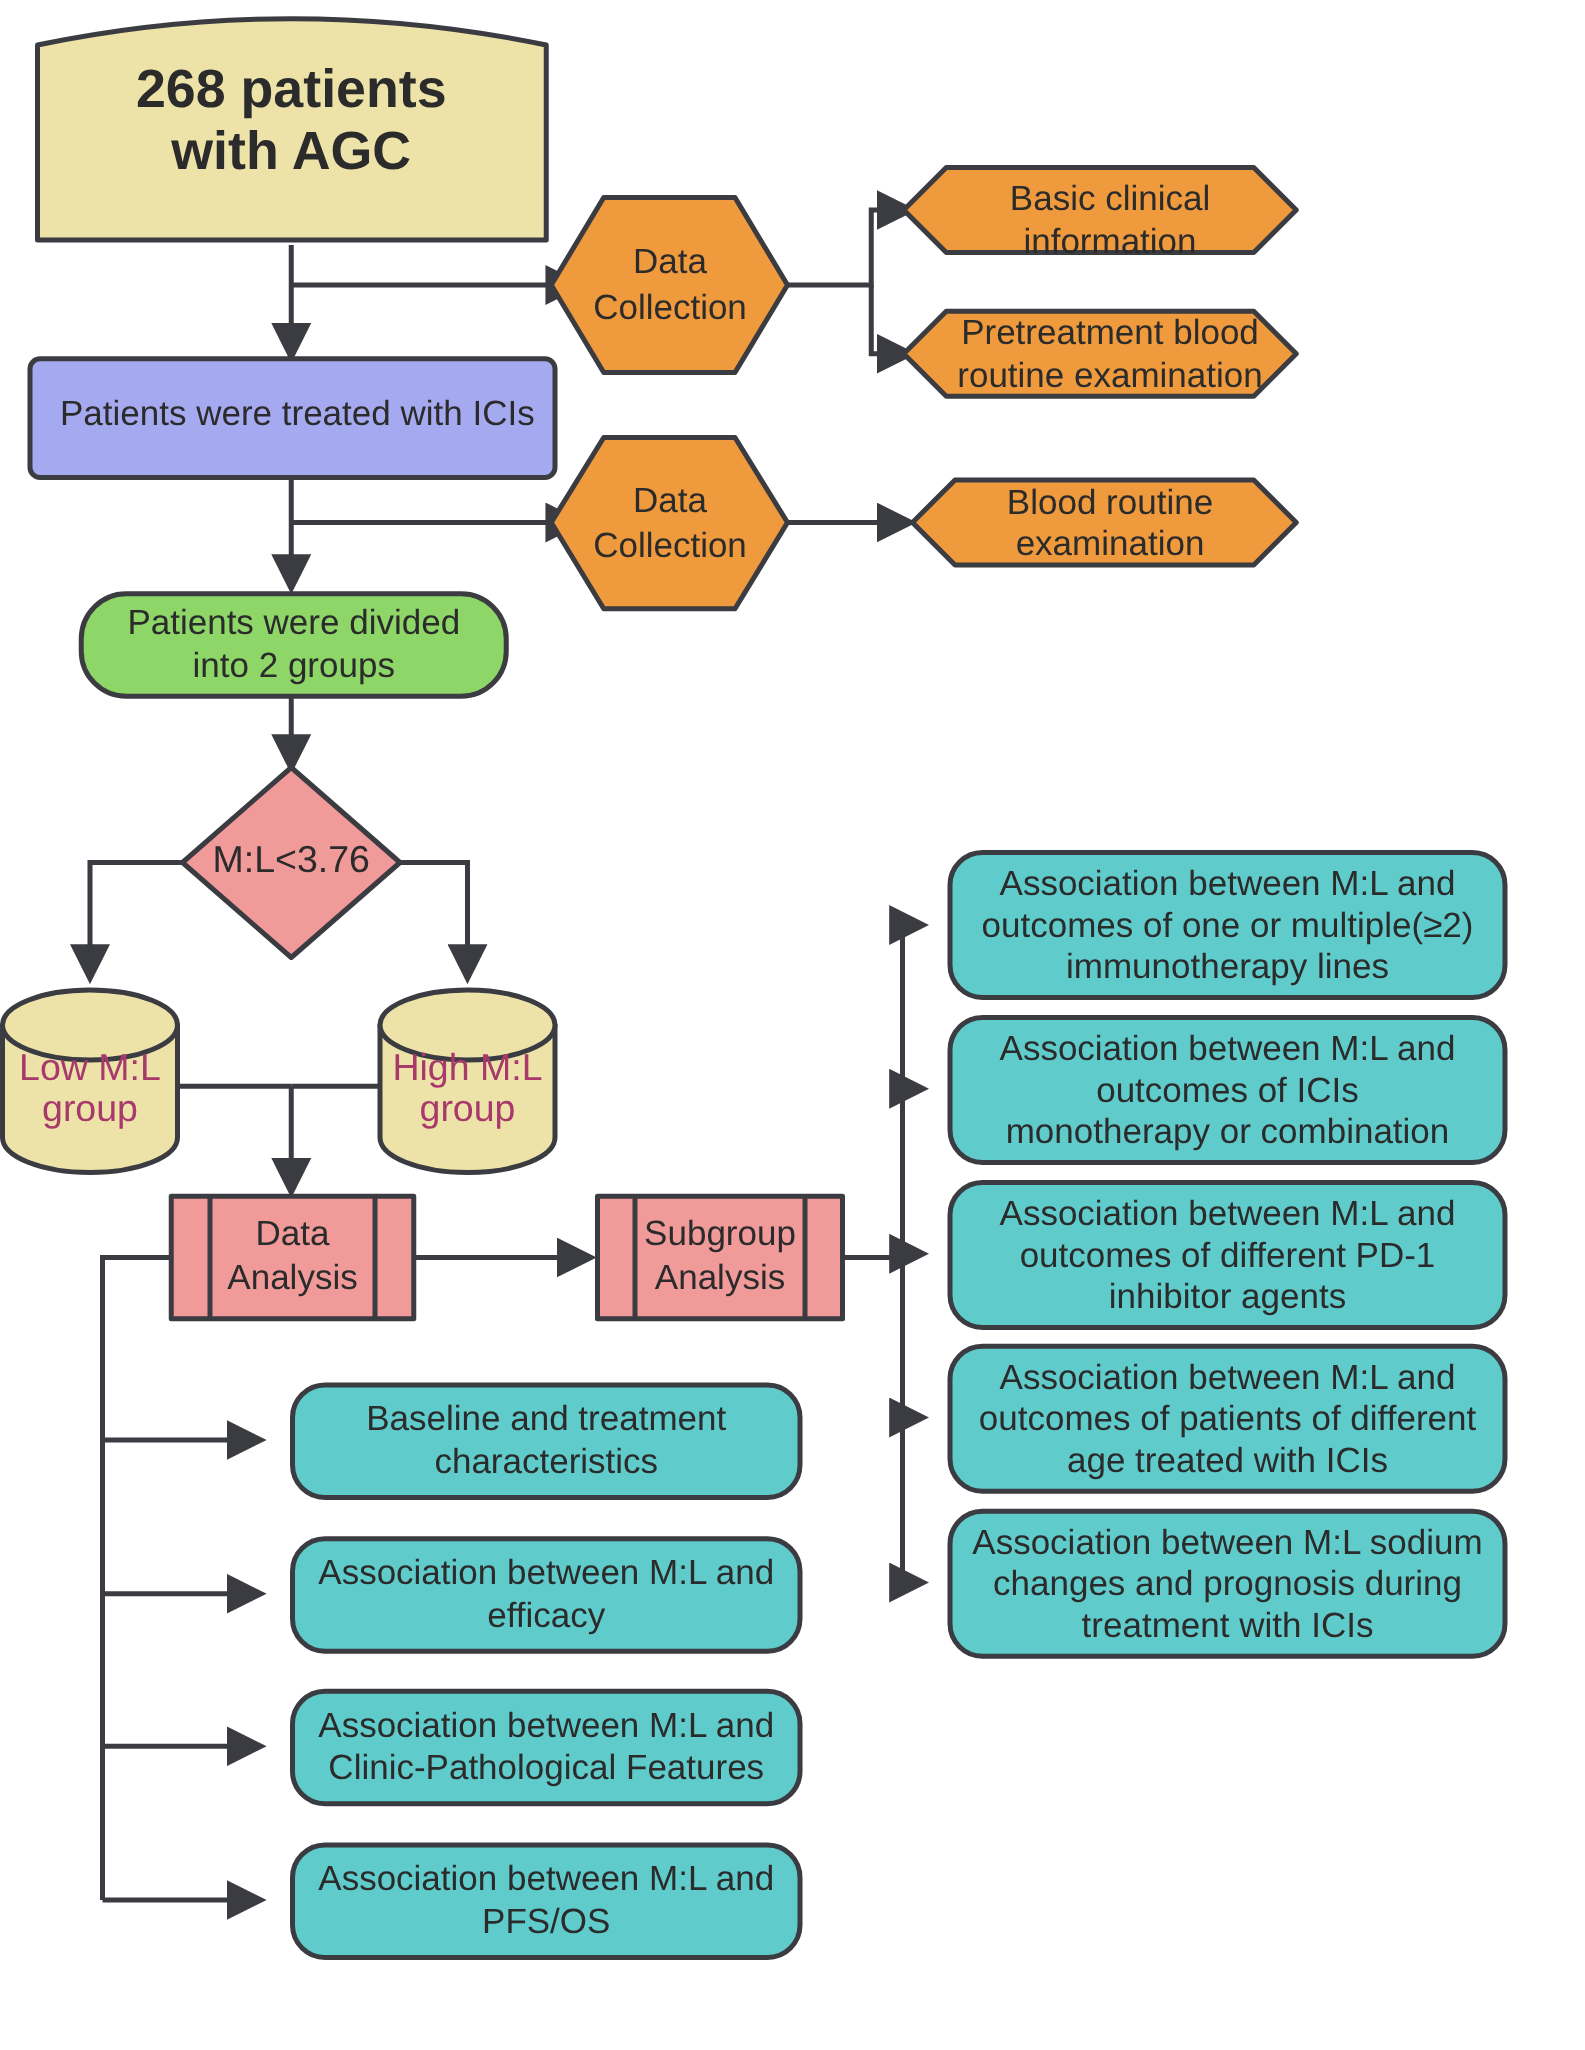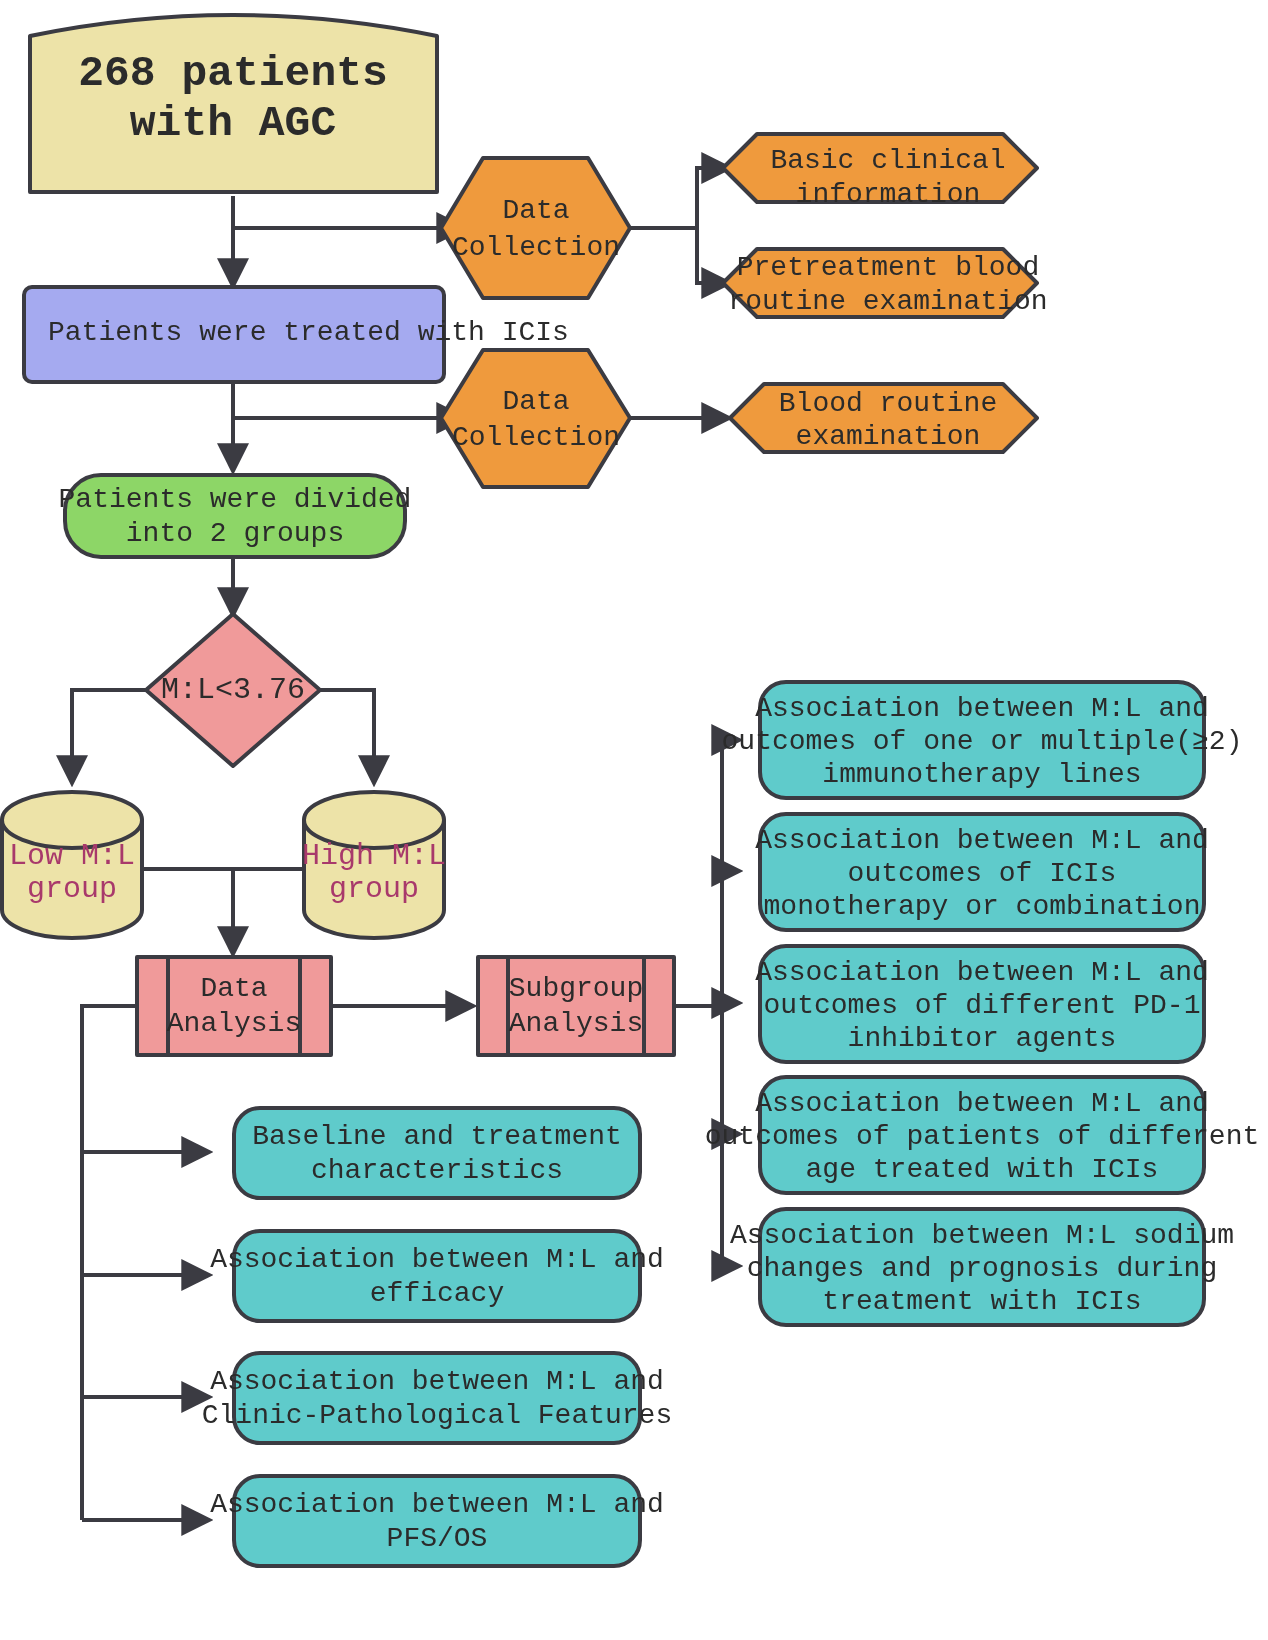--- a/index.html
+++ b/index.html
@@ -1,18 +1,18 @@
 <!DOCTYPE html>
 <html><head>
 <meta charset="utf-8">
 <style>
   html,body{margin:0;padding:0;background:#ffffff;}
   body{width:1268px;height:1640px;overflow:hidden;
        font-family:"Liberation Sans", sans-serif;}
-  #stage{position:relative;width:1016px;height:1640px;font-family:Liberation Mono, monospace;}
+  #stage{position:relative;width:1016px;height:1640px;}
   svg{display:block;width:1268px;height:1640px;}
   .shape-stroke{stroke:#3b3b42;stroke-width:4;stroke-linejoin:round;}
   .flow-line{stroke:#3b3b42;stroke-width:4;fill:none;stroke-linecap:butt;}
   .arrow-head{fill:#3b3b42;}
   text{fill:#2b2b2b;dominant-baseline:middle;}
   .t-title{font-size:43px;font-weight:bold;}
   .t-node{font-size:28px;}
   .t-cyl{font-size:30px;fill:#a8396b;}
   .t-diamond{font-size:30px;}
   .t-proc{font-size:28px;}

